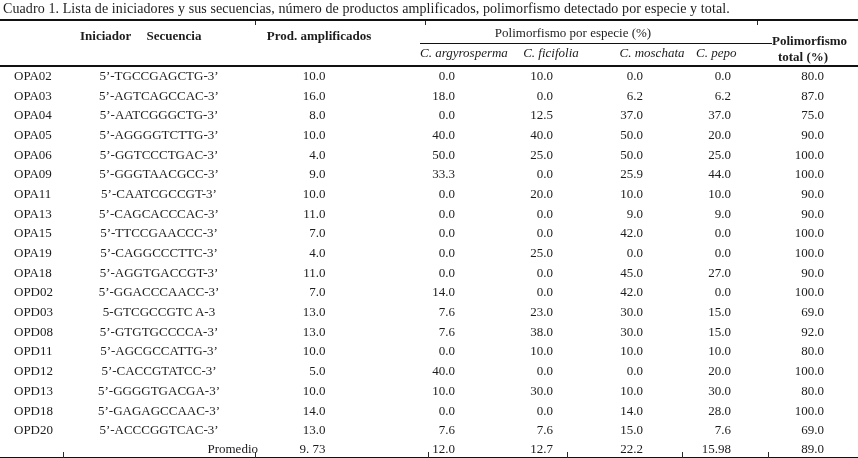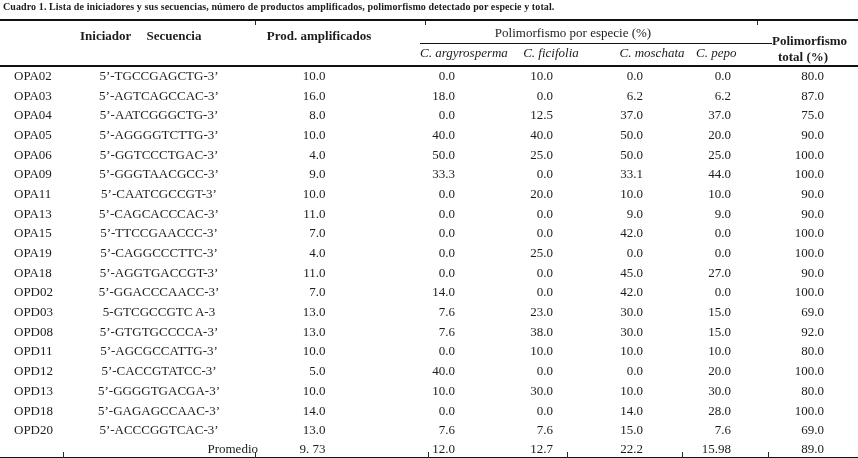--- a/index.html
+++ b/index.html
@@ -4,21 +4,21 @@
 <style>
   * { margin:0; padding:0; box-sizing:border-box; }
   html,body { background:#ffffff; }
   #page {
     position:relative; width:858px; height:458px; overflow:hidden;
     background:#ffffff; color:#1c1c1c;
     font-family:"Liberation Serif", serif;
   }
   #title {
     position:absolute; top:1px; left:3px;
-    font-size:10px; font-weight:bold; white-space:nowrap; letter-spacing:0.1px;
+    font-size:14px; font-weight:normal; white-space:nowrap; letter-spacing:0.1px;
   }
   #tbl {
     position:absolute; top:19px; left:0; width:858px;
     border-collapse:collapse; table-layout:fixed;
     border-top:2px solid #111; border-bottom:2px solid #111;
   }
   th, td { font-size:13px; font-weight:normal; padding:0; white-space:nowrap; overflow:visible; }
   tr.h1 { height:19px; }
   tr.h2 { height:17px;padding-left:28px; }
   th.rs  { vertical-align:top; padding-top:7px; border-bottom:2px solid #111; text-align:center;font-weight:bold; }
@@ -137,21 +137,21 @@
           <td class="c5"><span class="num">50.0</span></td>
           <td class="c6"><span class="num">25.0</span></td>
           <td class="c7"><span class="num">100.0</span></td>
         </tr>
         <tr>
           <td class="c0">OPA09</td>
           <td class="c1">5’-GGGTAACGCC-3’</td>
           <td class="c2"><span class="num">9.0</span></td>
           <td class="c3"><span class="num">33.3</span></td>
           <td class="c4"><span class="num">0.0</span></td>
-          <td class="c5"><span class="num">33.1</span></td>
+          <td class="c5"><span class="num">25.9</span></td>
           <td class="c6"><span class="num">44.0</span></td>
           <td class="c7"><span class="num">100.0</span></td>
         </tr>
         <tr>
           <td class="c0">OPA11</td>
           <td class="c1">5’-CAATCGCCGT-3’</td>
           <td class="c2"><span class="num">10.0</span></td>
           <td class="c3"><span class="num">0.0</span></td>
           <td class="c4"><span class="num">20.0</span></td>
           <td class="c5"><span class="num">10.0</span></td>

